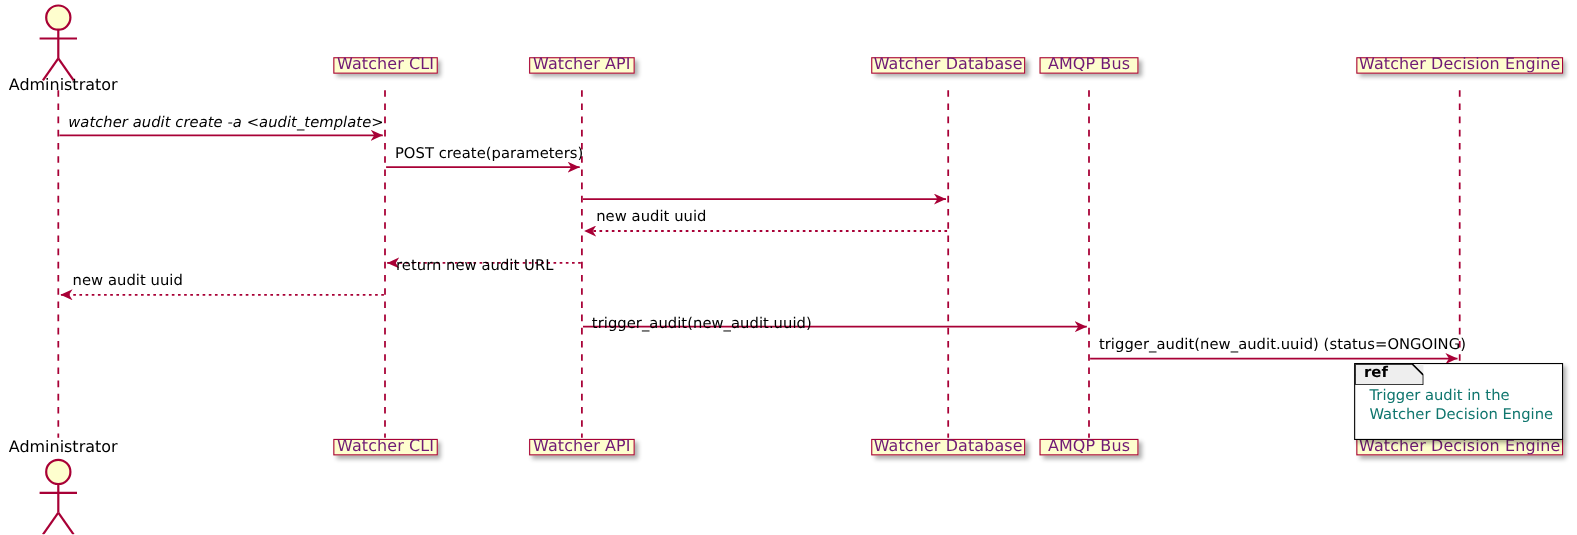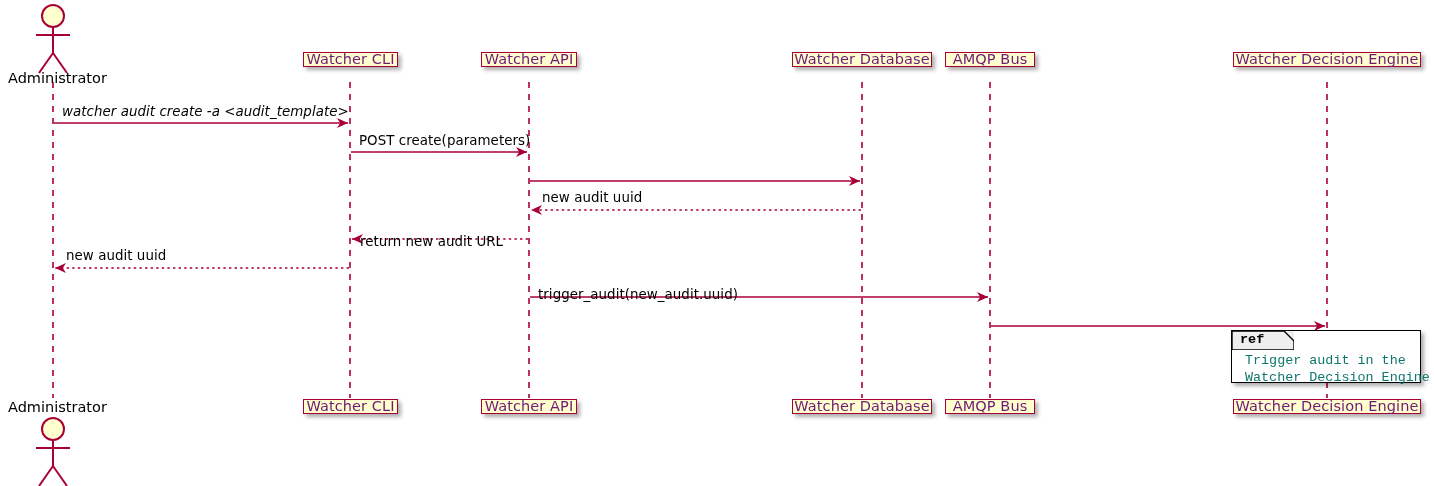--- a/index.html
+++ b/index.html
@@ -176,22 +176,23 @@
 
   <div class="actor-label" style="left:8px;top:71px;">Administrator</div>
   <div class="actor-label" style="left:8px;top:400px;">Administrator</div>
 
   <div class="msg-label" style="left:62px;top:105px;font-style:italic;">watcher audit create -a &lt;audit_template&gt;</div>
   <div class="msg-label" style="left:359px;top:134px;">POST create(parameters)</div>
   <div class="msg-label" style="left:542px;top:191px;">new audit uuid</div>
   <div class="msg-label" style="left:360px;top:220px;margin-top:15px;">return new audit URL</div>
   <div class="msg-label" style="left:66px;top:249px;">new audit uuid</div>
   <div class="msg-label" style="left:538px;top:268px;margin-top:20px;">trigger_audit(new_audit.uuid)</div>
-
-  <div class="ref-box" style="left:1231px;top:330px;width:190px;height:53px;font-family:Liberation Mono, monospace;">
+  <div class="msg-label" style="left:999px;top:307px;">trigger_audit(new_audit.uuid) (status=ONGOING)</div>
+
+  <div class="ref-box" style="left:1231px;top:330px;width:190px;height:70px;">
     <div class="ref-tab" style="width:62px;">
       <svg width="62" height="19" viewBox="0 0 62 19" xmlns="http://www.w3.org/2000/svg">
         <path d="M0,0 L52,0 L62,10 L62,19 L0,19 Z" fill="#EEEEEE" stroke="#000000" stroke-width="1.4"></path>
       </svg>
     </div>
     <div class="ref-tab-label">ref</div>
     <div class="ref-body">
       <div>Trigger audit in the</div>
       <div>Watcher Decision Engine</div>
     </div>

